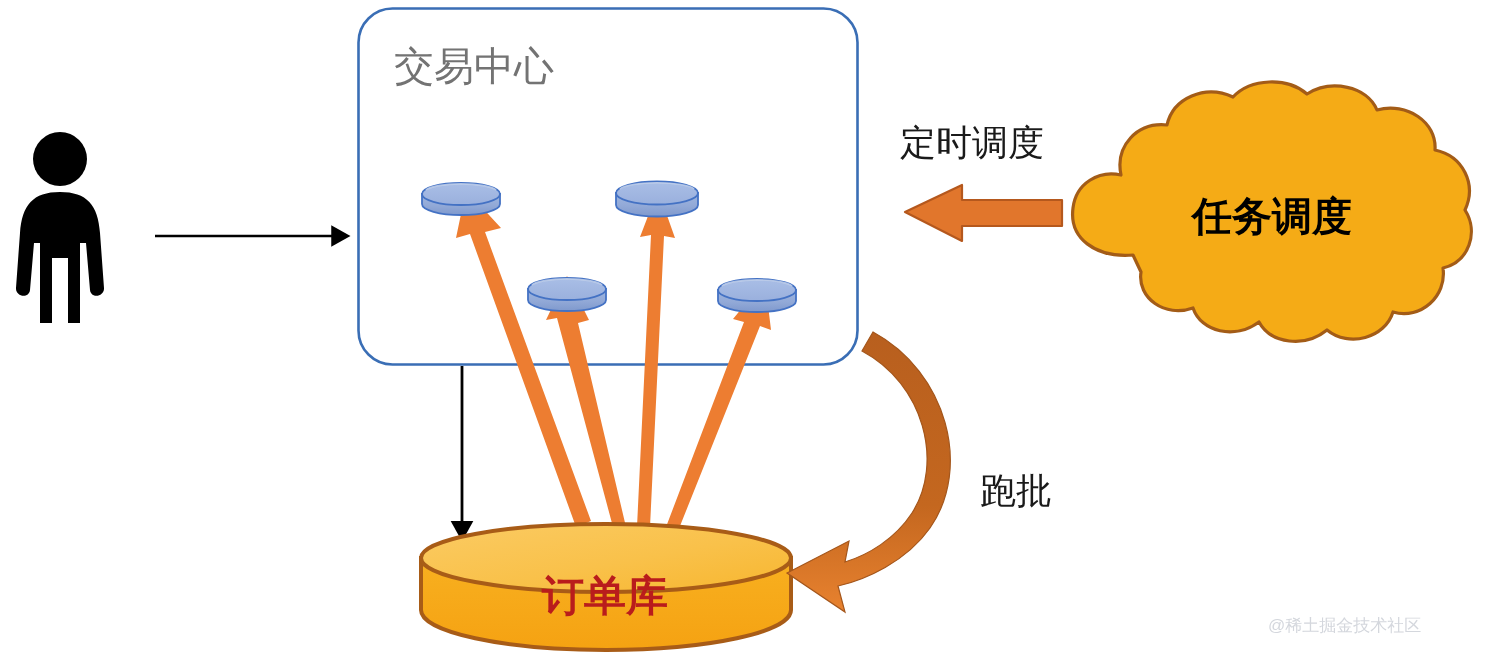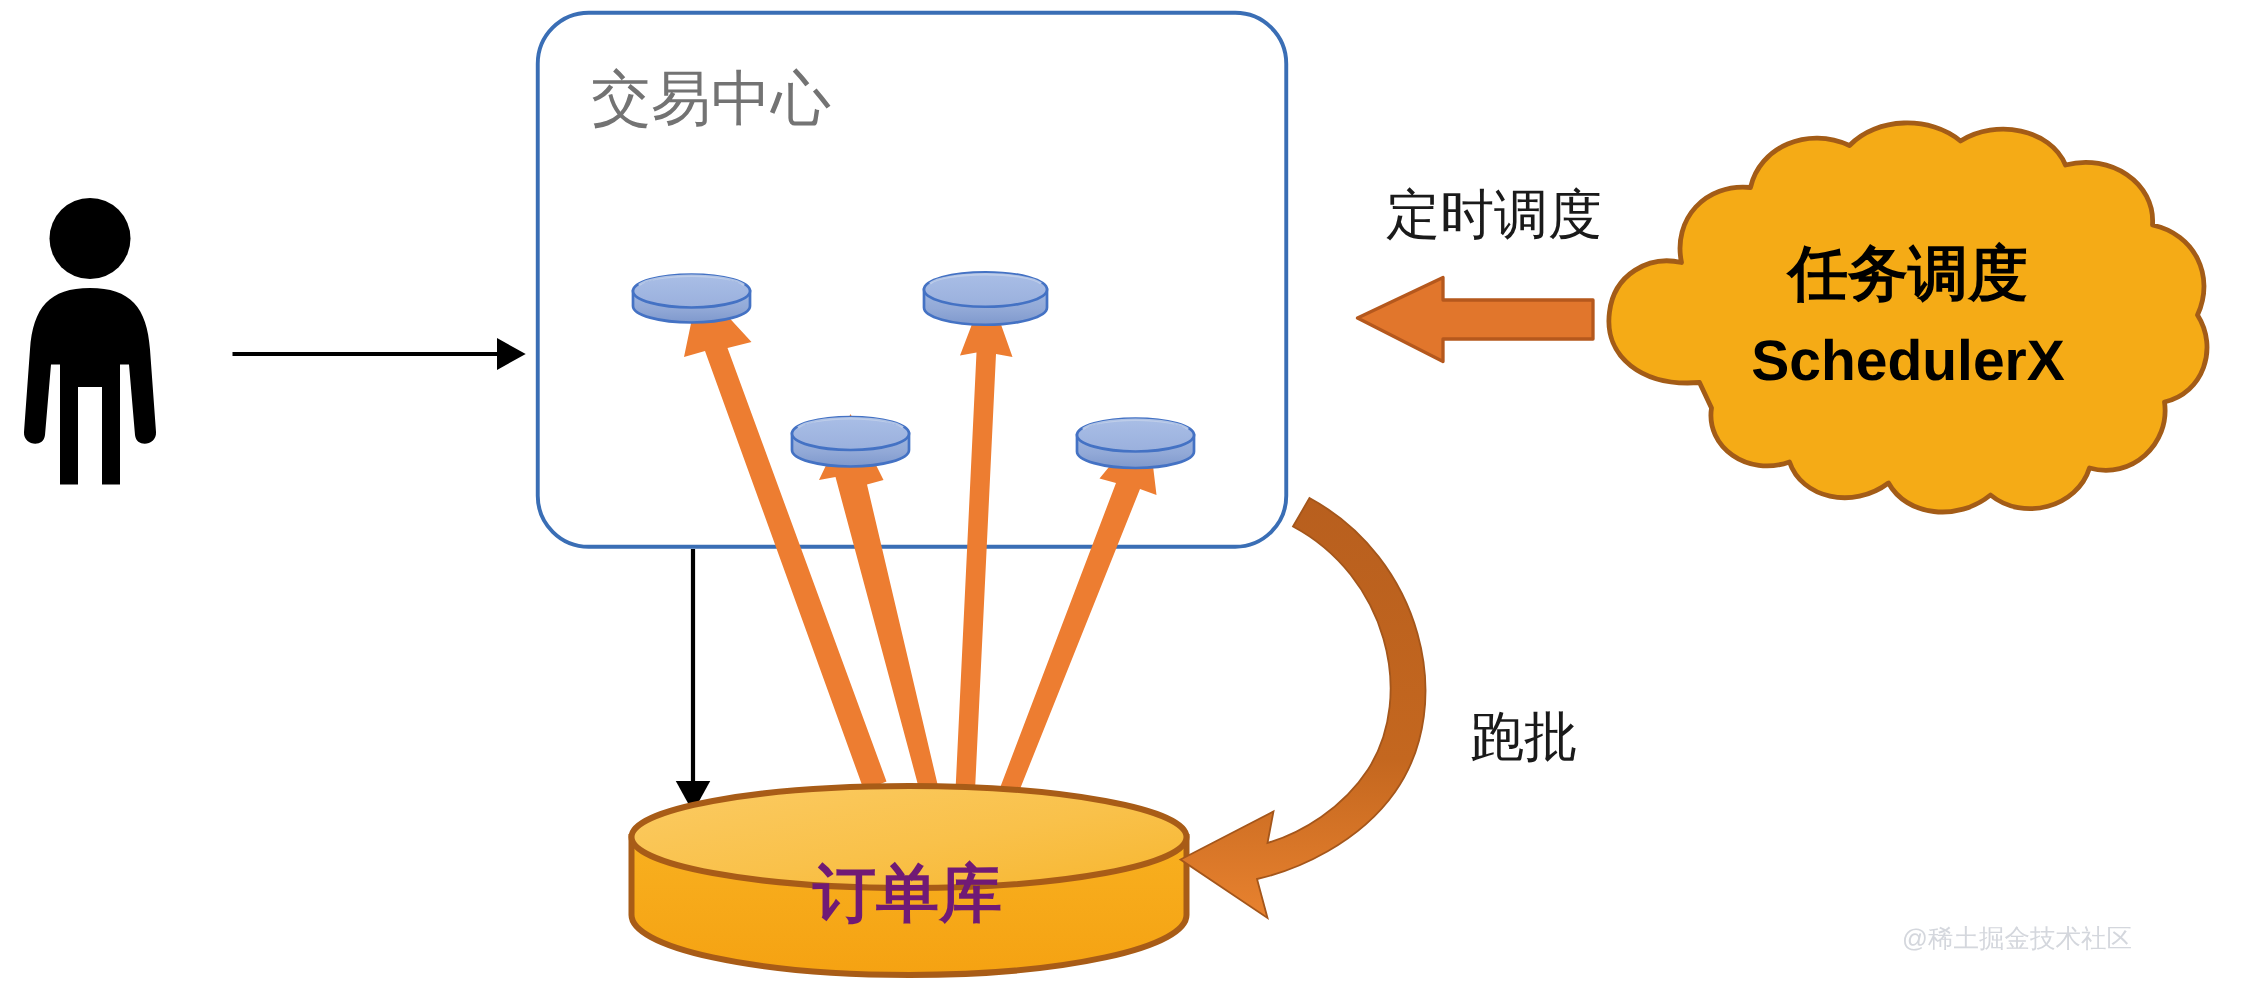--- a/index.html
+++ b/index.html
@@ -33,51 +33,51 @@
   }
   #label-new-order {
     left: 144px;
     top: 146px;
     font-size: 36px;
   }
   #label-timed-schedule {
     left: 900px;
     top: 125px;
     font-size: 36px;
-    margin-left: 24px;
   }
   #label-batch-run {
     left: 980px;
     top: 473px;
     font-size: 36px;
   }
   #label-trade-center {
     left: 394px;
     top: 46px;
     font-size: 40px;
     color: #737373;
   }
   #label-order-db {
     position: absolute;
     left: 420px;
     top: 575px;
     width: 370px;
     text-align: center;
     font-size: 42px;
     font-weight: 700;
-    color: #701a75;
+    color: #b91c1c;
     line-height: 1;
   }
   .cloud-text {
     position: absolute;
     left: 1068px;
     width: 408px;
     text-align: center;
     color: #000000;
     line-height: 1;
+    margin-top: 33px;
   }
   #cloud-title {
     top: 163px;
     font-size: 40px;
     font-weight: 700;
   }
   #cloud-subtitle {
     top: 222px;
     font-size: 38px;
     font-weight: 700;
@@ -221,17 +221,16 @@
   <div class="lbl" id="label-timed-schedule">定时调度</div>
 
   <div class="lbl" id="label-batch-run">跑批</div>
 
   <div class="lbl" id="label-trade-center">交易中心</div>
 
   <div id="label-order-db">订单库</div>
 
   <div class="cloud-text" id="cloud-title">任务调度</div>
 
-  <div class="cloud-text" id="cloud-subtitle">SchedulerX</div>
 
   <div id="watermark">@稀土掘金技术社区</div>
 
 </div>
 
 </body></html>

